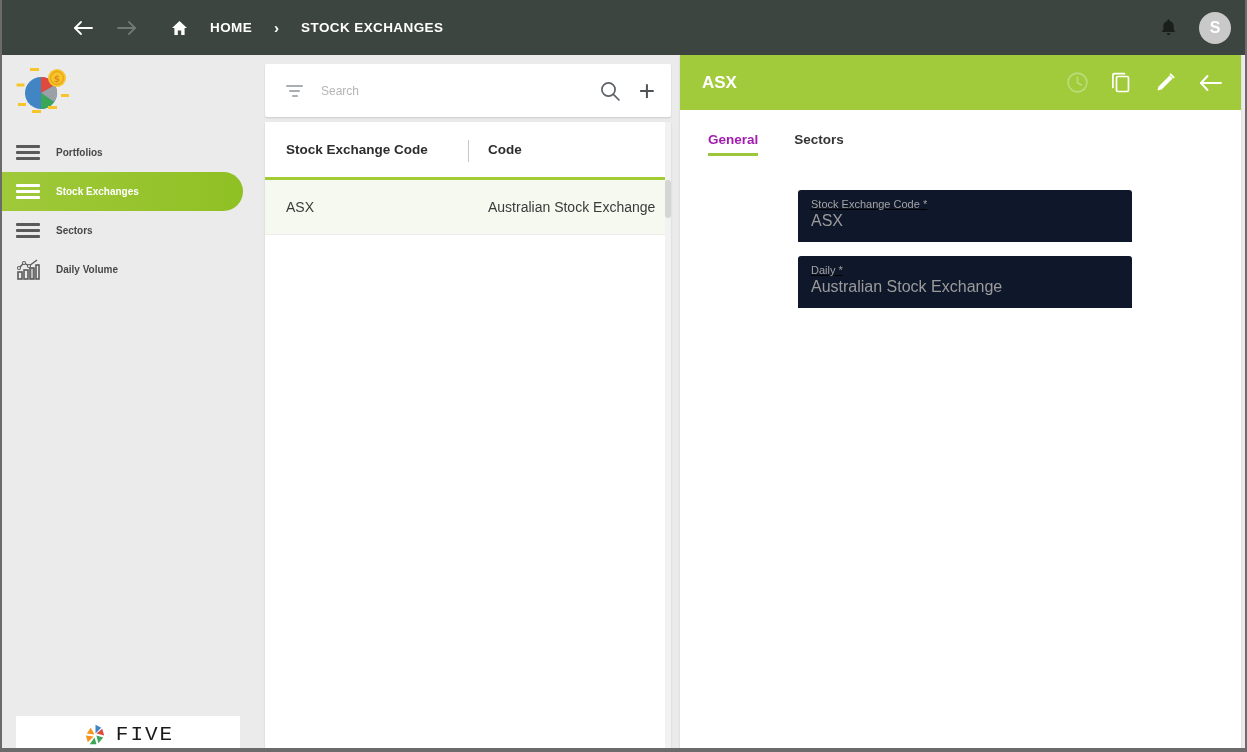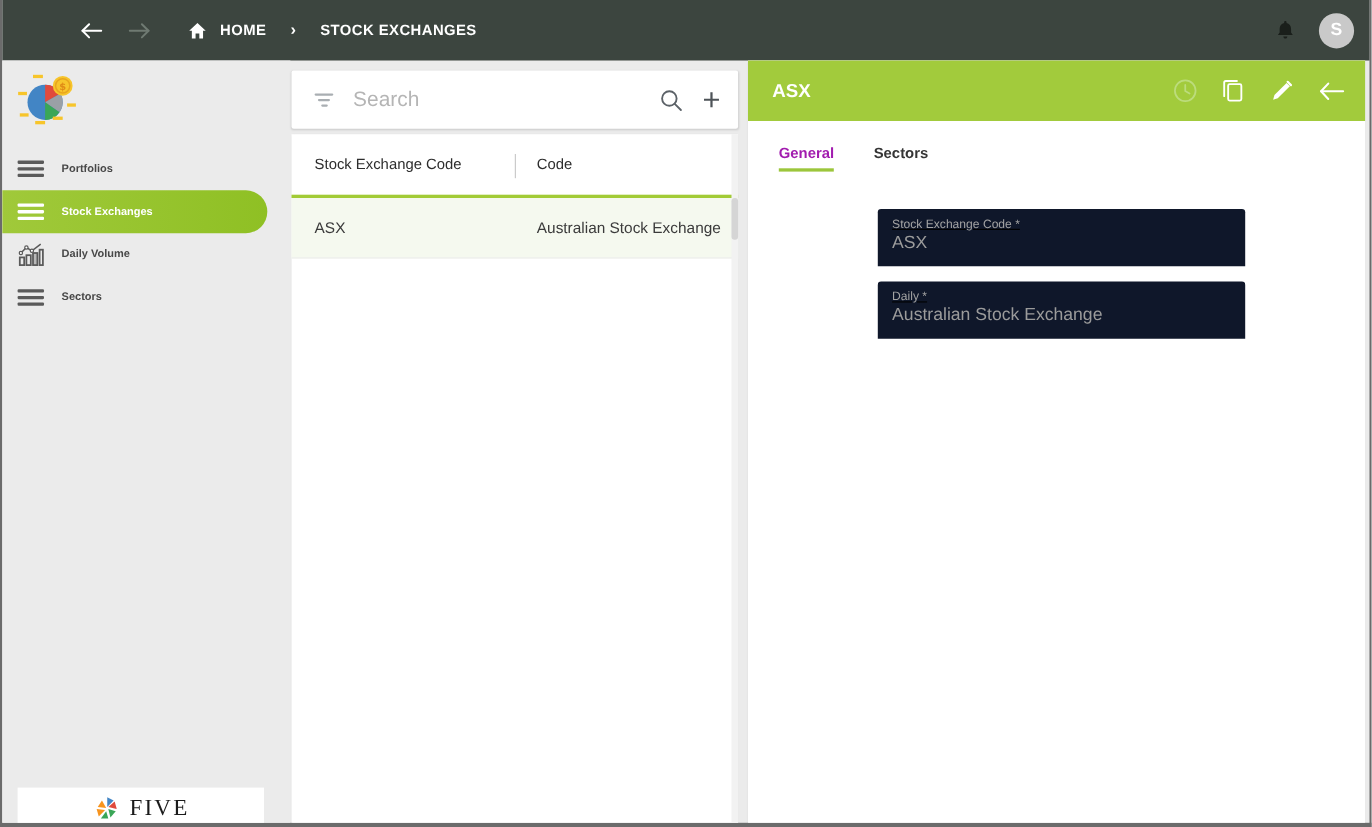--- a/index.html
+++ b/index.html
@@ -34,21 +34,21 @@
   }
   .hamburger { width: 22px; height: 16px; display: flex; flex-direction: column; justify-content: space-between; }
   .hamburger span { display: block; height: 2px; background: #ffffff; border-radius: 1px; }
   .nav-arrow { font-size: 23px; line-height: 1; margin-left: 28px; color: #ffffff; }
   .nav-arrow.fwd { color: #6f7a72; margin-left: 22px; }
   .home-group { display: flex; align-items: center; margin-left: 33px; }
   .home-label, .crumb-current {
     font-size: 13.5px; font-weight: bold; color: #ffffff;
     letter-spacing: .4px;
   }
-  .home-label { margin-left: 12px; }
+  .home-label { margin-left: 22px; }
   .crumb-sep { color: #ffffff; font-size: 15px; font-weight: bold; margin: 0 22px; }
   .tb-right { margin-left: auto; display: flex; align-items: center; gap: 22px; }
   .bell { width: 17px; height: 19px; position: relative; cursor: pointer; }
   .avatar {
     width: 32px; height: 32px; border-radius: 50%;
     background: #c9c9c9; color: #ffffff;
     display: flex; align-items: center; justify-content: center;
     font-size: 16px; font-weight: bold;
     cursor: pointer;
   }
@@ -82,21 +82,21 @@
   .menu-item.active .m-icon i { background: #ffffff; }
   .menu-item .m-label { font-size: 10px; font-weight: bold; }
   .menu-item.active .m-label { color: #ffffff; }
   .chart-icon { width: 24px; margin-right: 16px; display: flex; align-items: center; }
   .five-logo-box {
     position: absolute; left: 14px; bottom: 0;
     width: 224px; height: 36px;
     background: #ffffff;
     display: flex; align-items: center; justify-content: center; gap: 7px;
   }
-  .five-text { font-size: 21px; letter-spacing: 2px; color: #1b1b1b; font-family: Liberation Serif, serif; }
+  .five-text { font-size: 21px; letter-spacing: 2px; color: #1b1b1b; font-family: Liberation Mono, monospace; }
 
   
   .list-panel {
     position: absolute; top: 55px; left: 262px;
     width: 412px; height: 697px;
   }
   .search-bar {
     position: absolute; top: 9px; left: 1px;
     width: 406px; height: 53px;
     background: #ffffff;
@@ -105,21 +105,21 @@
     display: flex; align-items: center;
     padding: 0 16px 0 20px;
   }
   .filter-icon { width: 19px; display: flex; flex-direction: column; align-items: center; gap: 3px; cursor: pointer; }
   .filter-icon i { display: block; height: 2px; background: #a9aeb2; border-radius: 1px; }
   .filter-icon i:nth-child(1) { width: 17px; }
   .filter-icon i:nth-child(2) { width: 11px; }
   .filter-icon i:nth-child(3) { width: 6px; }
   .search-input {
     flex: 1; border: none; outline: none;
-    font-size: 19px; color: #4a4a4a;
+    font-size: 12px; color: #4a4a4a;
     margin-left: 17px;
     font-family: "Liberation Sans", sans-serif;
     background: transparent;
   }
   .search-input::placeholder { color: #b5b5b5; }
   .sb-btn { margin-left: 16px; cursor: pointer; color: #5c6268; display:flex; align-items:center; }
   .plus-btn { font-size: 28px; font-weight: 300; line-height: 1; color: #4e5358; margin-left: 18px; cursor: pointer; }
 
   .table-card {
     position: absolute; top: 67px; left: 1px;
@@ -127,21 +127,21 @@
     background: #ffffff;
     box-shadow: 0 1px 2px rgba(0,0,0,.13);
   }
   .table-head {
     height: 58px;
     display: flex; align-items: center;
     border-bottom: 3px solid #a2cb36;
     position: relative;
   }
   .th {
-    font-size: 13.5px; font-weight: normal; color: #2d2d2d;
+    font-size: 13.5px; font-weight: bold; color: #2d2d2d;
     padding-left: 21px;
   }
   .th.col1 { width: 202px; }
   .col-divider {
     position: absolute; left: 203px; top: 18px;
     width: 1px; height: 22px; background: #c6c6c6;
   }
   .table-row {
     height: 55px;
     display: flex; align-items: center;
@@ -291,44 +291,44 @@
     <div class="menu-item active">
       <span class="m-icon">
           <i></i>
           <i></i>
           <i></i>
         </span>
       <span class="m-label">Stock Exchanges</span>
     </div>
 
     <div class="menu-item">
+      <span class="m-icon">
+          <i></i>
+          <i></i>
+          <i></i>
+        </span>
+      <span class="m-label">Sectors</span>
+    </div>
+
+    <div class="menu-item">
       <span class="chart-icon">
         <svg width="24" height="22" viewBox="0 0 24 22" aria-hidden="true">
           <rect x="2" y="13" width="4" height="7" fill="none" stroke="#5a5a5a" stroke-width="1.6"></rect>
           <rect x="8" y="11" width="4" height="9" fill="none" stroke="#5a5a5a" stroke-width="1.6"></rect>
           <rect x="14" y="9" width="4" height="11" fill="#b9b9b9" stroke="#5a5a5a" stroke-width="1.6"></rect>
           <rect x="20" y="6" width="3" height="14" fill="none" stroke="#5a5a5a" stroke-width="1.6"></rect>
           <polyline points="3,9 8,4 13,7 21,1" fill="none" stroke="#5a5a5a" stroke-width="1.4"></polyline>
           <circle cx="3" cy="9" r="1.5" fill="#ffffff" stroke="#5a5a5a" stroke-width="1.1"></circle>
           <circle cx="8" cy="4" r="1.5" fill="#ffffff" stroke="#5a5a5a" stroke-width="1.1"></circle>
           <circle cx="13" cy="7" r="1.5" fill="#ffffff" stroke="#5a5a5a" stroke-width="1.1"></circle>
         </svg>
       </span>
       <span class="m-label">Daily Volume</span>
     </div>
 
-    <div class="menu-item">
-      <span class="m-icon">
-          <i></i>
-          <i></i>
-          <i></i>
-        </span>
-      <span class="m-label">Sectors</span>
-    </div>
-
     <div class="five-logo-box">
       <svg width="27" height="27" viewBox="0 0 28 28" aria-hidden="true">
         <path d="M14 4 L20 7 L14 13 Z" fill="#4285c5"></path>
         <path d="M21 8 L23 15 L15 13 Z" fill="#e04a3c"></path>
         <path d="M22 17 L17 23 L15 15 Z" fill="#3aa657"></path>
         <path d="M15 24 L8 24 L13 17 Z" fill="#3aa657"></path>
         <path d="M6 22 L4 15 L12 16 Z" fill="#f7941e"></path>
         <path d="M5 13 L9 7 L13 14 Z" fill="#f7941e"></path>
       </svg>
       <span class="five-text">FIVE</span>

